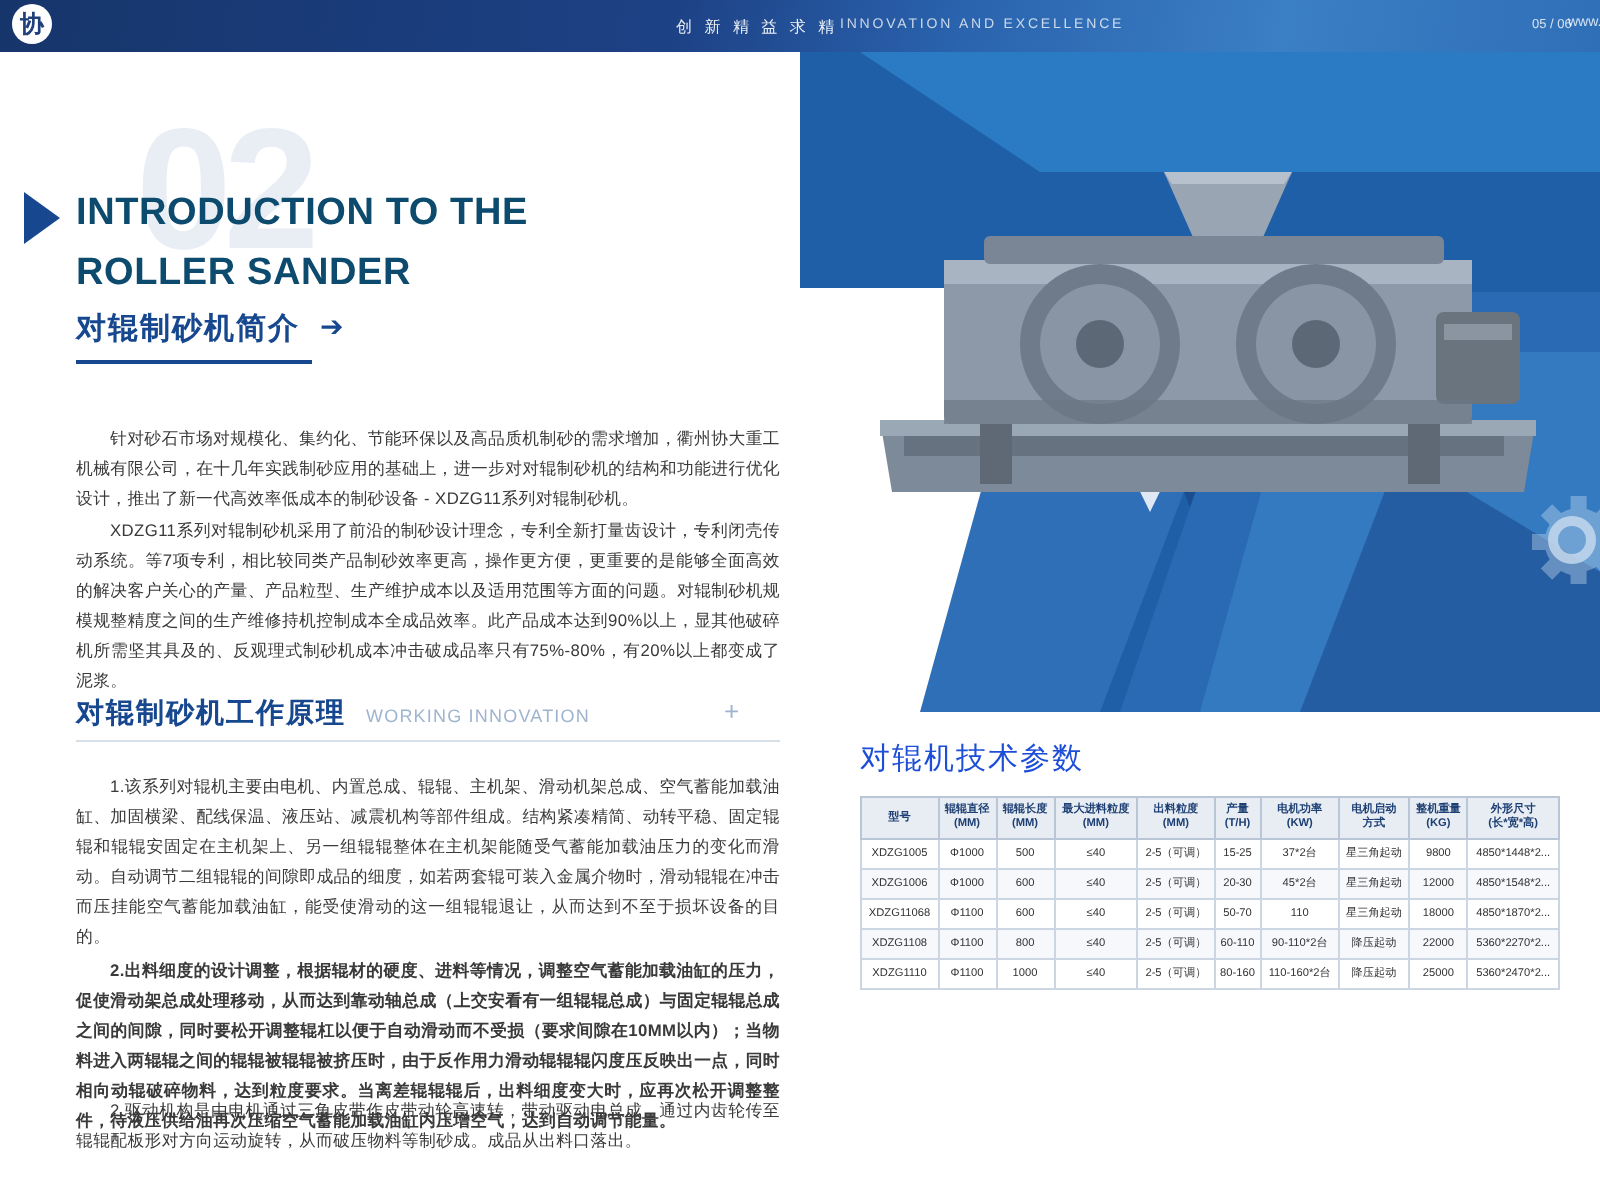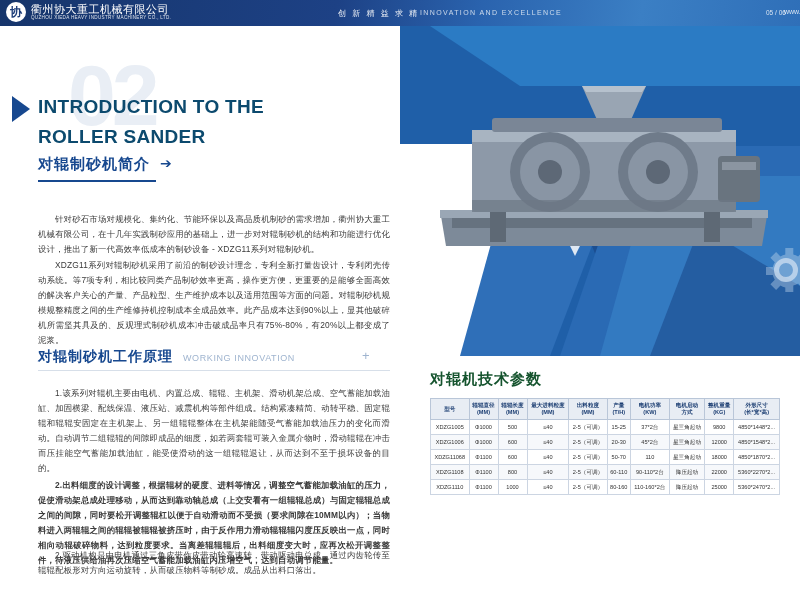--- a/index.html
+++ b/index.html
@@ -66,45 +66,41 @@
   .section2-cn{font-size:14px;font-weight:bold;color:#17488f;letter-spacing:1px;}
   .section2-en{font-size:9px;color:#9fb4cf;margin-left:10px;letter-spacing:.6px;}
   .section2-plus{position:absolute;left:362px;top:348px;font-size:13px;color:#9fb4cf;}
   .section2-rule{position:absolute;left:38px;top:370px;width:352px;height:1px;background:#d7dfe9;}
 
   #p3{left:38px;top:378px;width:352px;text-indent:17px;}
   #p4{left:38px;top:470px;width:352px;text-indent:17px;font-weight:bold;}
   #p5{left:38px;top:540px;width:352px;text-indent:17px;}
 
   
-  .table-title{position:absolute;left:430px;top:370px;font-size:15px;font-weight:bold;color:#14532d;letter-spacing:1px;}
+  .table-title{position:absolute;left:430px;top:370px;font-size:15px;font-weight:normal;color:#1d4ed8;letter-spacing:1px;}
   table.spec{
     position:absolute;left:430px;top:398px;width:350px;border-collapse:collapse;
     font-size:5.6px;color:#333333;
   }
   table.spec th{
     background:#e8edf4;color:#1d3f73;font-weight:bold;border:.5px solid #b9c6d8;
     padding:3px 1px;line-height:7px;text-align:center;
   }
   table.spec td{
     border:.5px solid #ccd5e2;padding:3.5px 1px;text-align:center;line-height:7px;background:#ffffff;
   }
   table.spec tr:nth-child(even) td{background:#f6f8fb;}
 </style>
 </head>
 <body>
 
 <div class="topbar">
   <div class="band"></div>
   <div class="logo-block">
     <div class="logo-mark">协</div>
-    <div>
-      <div class="cn-name">衢州协大重工机械有限公司</div>
-      <div class="en-name">QUZHOU XIEDA HEAVY INDUSTRY MACHINERY CO., LTD.</div>
-    </div>
   </div>
   <div class="slogan-cn">创 新 精 益 求 精</div>
   <div class="slogan-en">INNOVATION AND EXCELLENCE</div>
   <div class="pagenum">05 / 06</div>
   <div class="url">www.q</div>
 </div>
 
 <div class="right-art">
   <svg width="400" height="330" viewBox="0 0 400 330">
     <polygon points="0,0 400,0 400,330 150,330 0,120" fill="#1f5fa8"></polygon>

